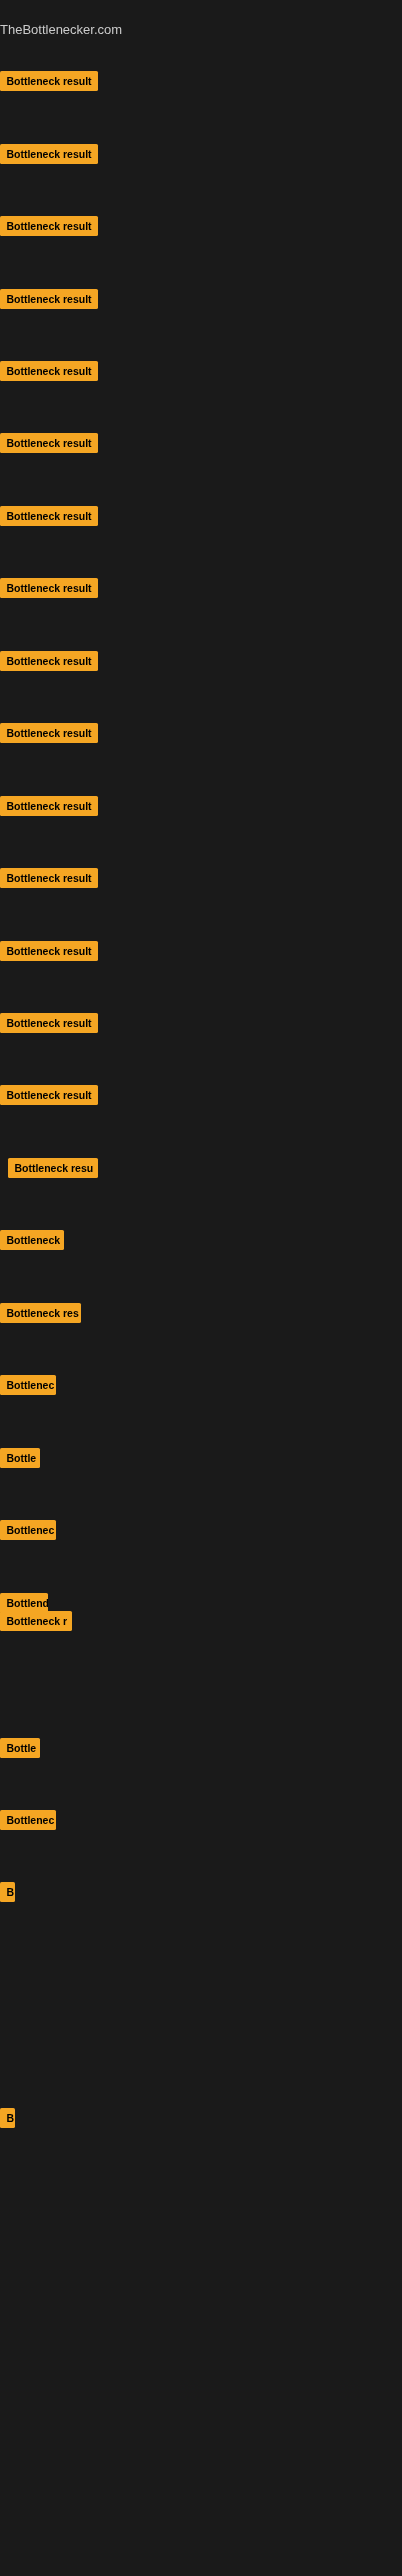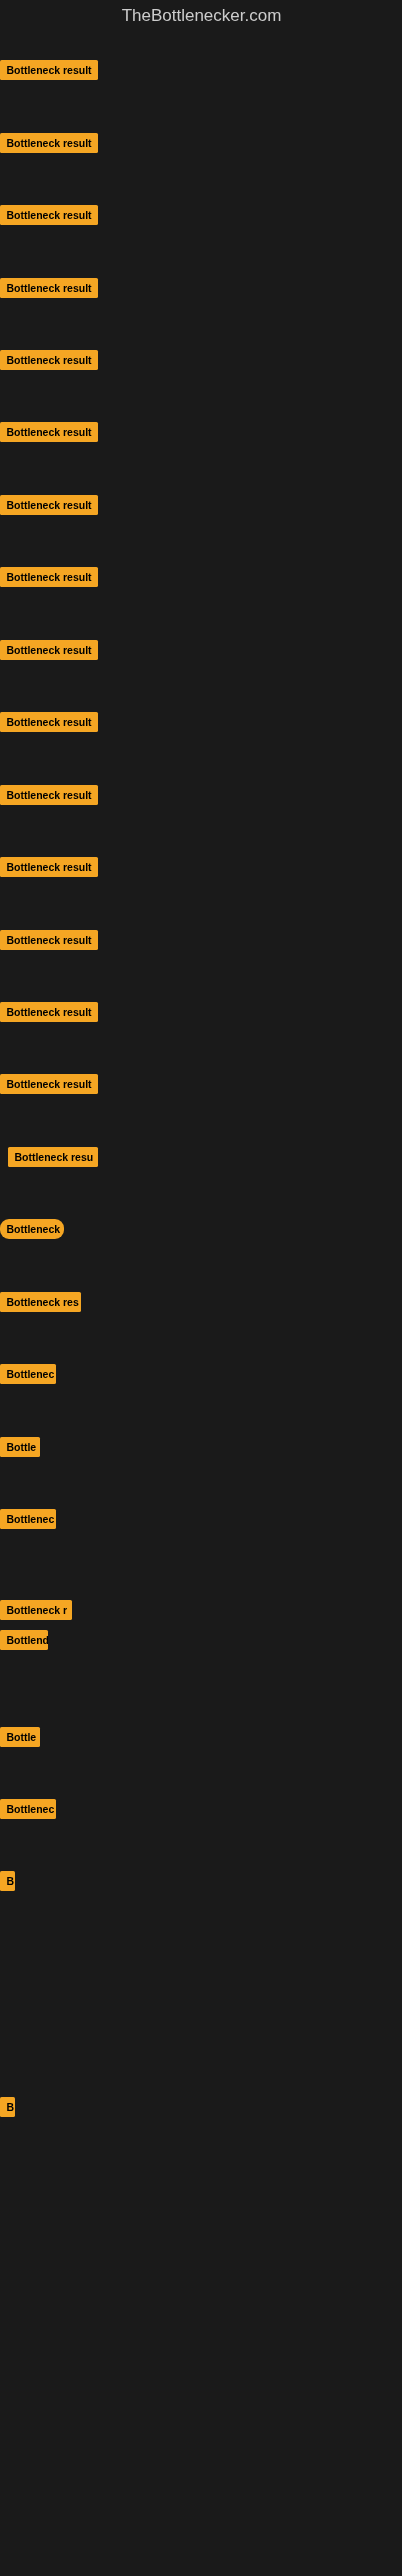--- a/index.html
+++ b/index.html
@@ -11,25 +11,25 @@
     body {
       width: 403px;
       min-height: 2576px;
       background-color: #1a1a1a;
       font-family: Arial, sans-serif;
       position: relative;
       overflow-x: hidden;
     }
 
     .site-title {
-      text-align: center;
       color: #cccccc;
-      font-size: 17px;
+      font-size: 13px;
       padding: 6.4px 0 9.7px 0;
       font-weight: normal;
+      margin-top: 16px;
     }
 
     .bottleneck-item {
       position: absolute;
       left: 0;
     }
 
     .bottleneck-badge {
       background-color: #f5a623;
       color: #000000;
@@ -57,25 +57,25 @@
     <div class="bottleneck-item" style="top: 459px; left: 0px;"><span class="bottleneck-badge" style="max-width: 109px;">Bottleneck result</span></div>
     <div class="bottleneck-item" style="top: 531px; left: 0px;"><span class="bottleneck-badge" style="max-width: 109px;">Bottleneck result</span></div>
     <div class="bottleneck-item" style="top: 604px; left: 0px;"><span class="bottleneck-badge" style="max-width: 109px;">Bottleneck result</span></div>
     <div class="bottleneck-item" style="top: 676px; left: 0px;"><span class="bottleneck-badge" style="max-width: 109px;">Bottleneck result</span></div>
     <div class="bottleneck-item" style="top: 749px; left: 0px;"><span class="bottleneck-badge" style="max-width: 109px;">Bottleneck result</span></div>
     <div class="bottleneck-item" style="top: 821px; left: 0px;"><span class="bottleneck-badge" style="max-width: 109px;">Bottleneck result</span></div>
     <div class="bottleneck-item" style="top: 894px; left: 0px;"><span class="bottleneck-badge" style="max-width: 109px;">Bottleneck result</span></div>
     <div class="bottleneck-item" style="top: 966px; left: 0px;"><span class="bottleneck-badge" style="max-width: 109px;">Bottleneck result</span></div>
     <div class="bottleneck-item" style="top: 1038px; left: 0px;"><span class="bottleneck-badge" style="max-width: 109px;">Bottleneck result</span></div>
     <div class="bottleneck-item" style="top: 1111px; left: 8px;"><span class="bottleneck-badge" style="max-width: 90px;">Bottleneck resu</span></div>
-    <div class="bottleneck-item" style="top: 1183px; left: 0px;"><span class="bottleneck-badge" style="max-width: 64px; border-radius: 9px;">Bottleneck</span></div>
+    <div class="bottleneck-item" style="top: 1183px; left: 0px;"><span class="bottleneck-badge" style="max-width: 64px;">Bottleneck</span></div>
     <div class="bottleneck-item" style="top: 1256px; left: 0px;"><span class="bottleneck-badge" style="max-width: 81px;">Bottleneck res</span></div>
     <div class="bottleneck-item" style="top: 1328px; left: 0px;"><span class="bottleneck-badge" style="max-width: 56px;">Bottlenec</span></div>
     <div class="bottleneck-item" style="top: 1401px; left: 0px;"><span class="bottleneck-badge" style="max-width: 40px;">Bottle</span></div>
     <div class="bottleneck-item" style="top: 1473px; left: 0px;"><span class="bottleneck-badge" style="max-width: 56px;">Bottlenec</span></div>
-    <div class="bottleneck-item" style="top: 1546px; left: 0px;"><span class="bottleneck-badge" style="max-width: 48px; margin-top: 48px;">Bottlend</span></div>
+    <div class="bottleneck-item" style="top: 1546px; left: 0px;"><span class="bottleneck-badge" style="max-width: 48px;">Bottlend</span></div>
     <div class="bottleneck-item" style="top: 1564px; left: 0px;"><span class="bottleneck-badge" style="max-width: 72px;">Bottleneck r</span></div>
     <div class="bottleneck-item" style="top: 1691px; left: 0px;"><span class="bottleneck-badge" style="max-width: 40px;">Bottle</span></div>
     <div class="bottleneck-item" style="top: 1763px; left: 0px;"><span class="bottleneck-badge" style="max-width: 56px;">Bottlenec</span></div>
     <div class="bottleneck-item" style="top: 1835px; left: 0px;"><span class="bottleneck-badge" style="max-width: 14.5px;">B</span></div>
     <div class="bottleneck-item" style="top: 2061px; left: 0px;"><span class="bottleneck-badge" style="max-width: 14.5px;">B</span></div>
   </div>
 
 
 </body></html>

